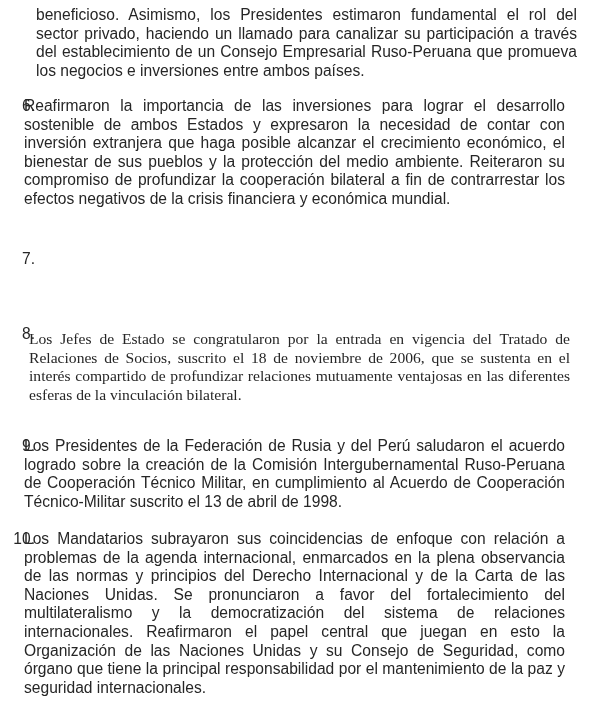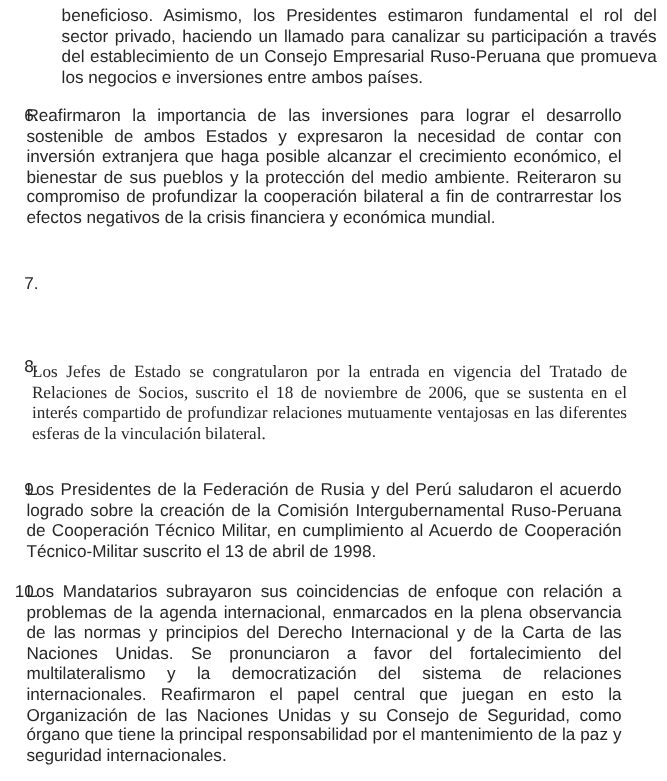--- a/index.html
+++ b/index.html
@@ -18,21 +18,21 @@
       line-height: 18.6px;
     }
     .page {
       position: absolute;
       left: 0;
       top: 0;
       width: 606px;
     }
     .para {
       position: absolute;
-      left: 56px;
+      left: 36px;
       width: 541px;
       text-align: justify;
       text-align-last: left;
     }
     .item {
       position: absolute;
       left: 0;
       width: 606px;
     }
     .num {

